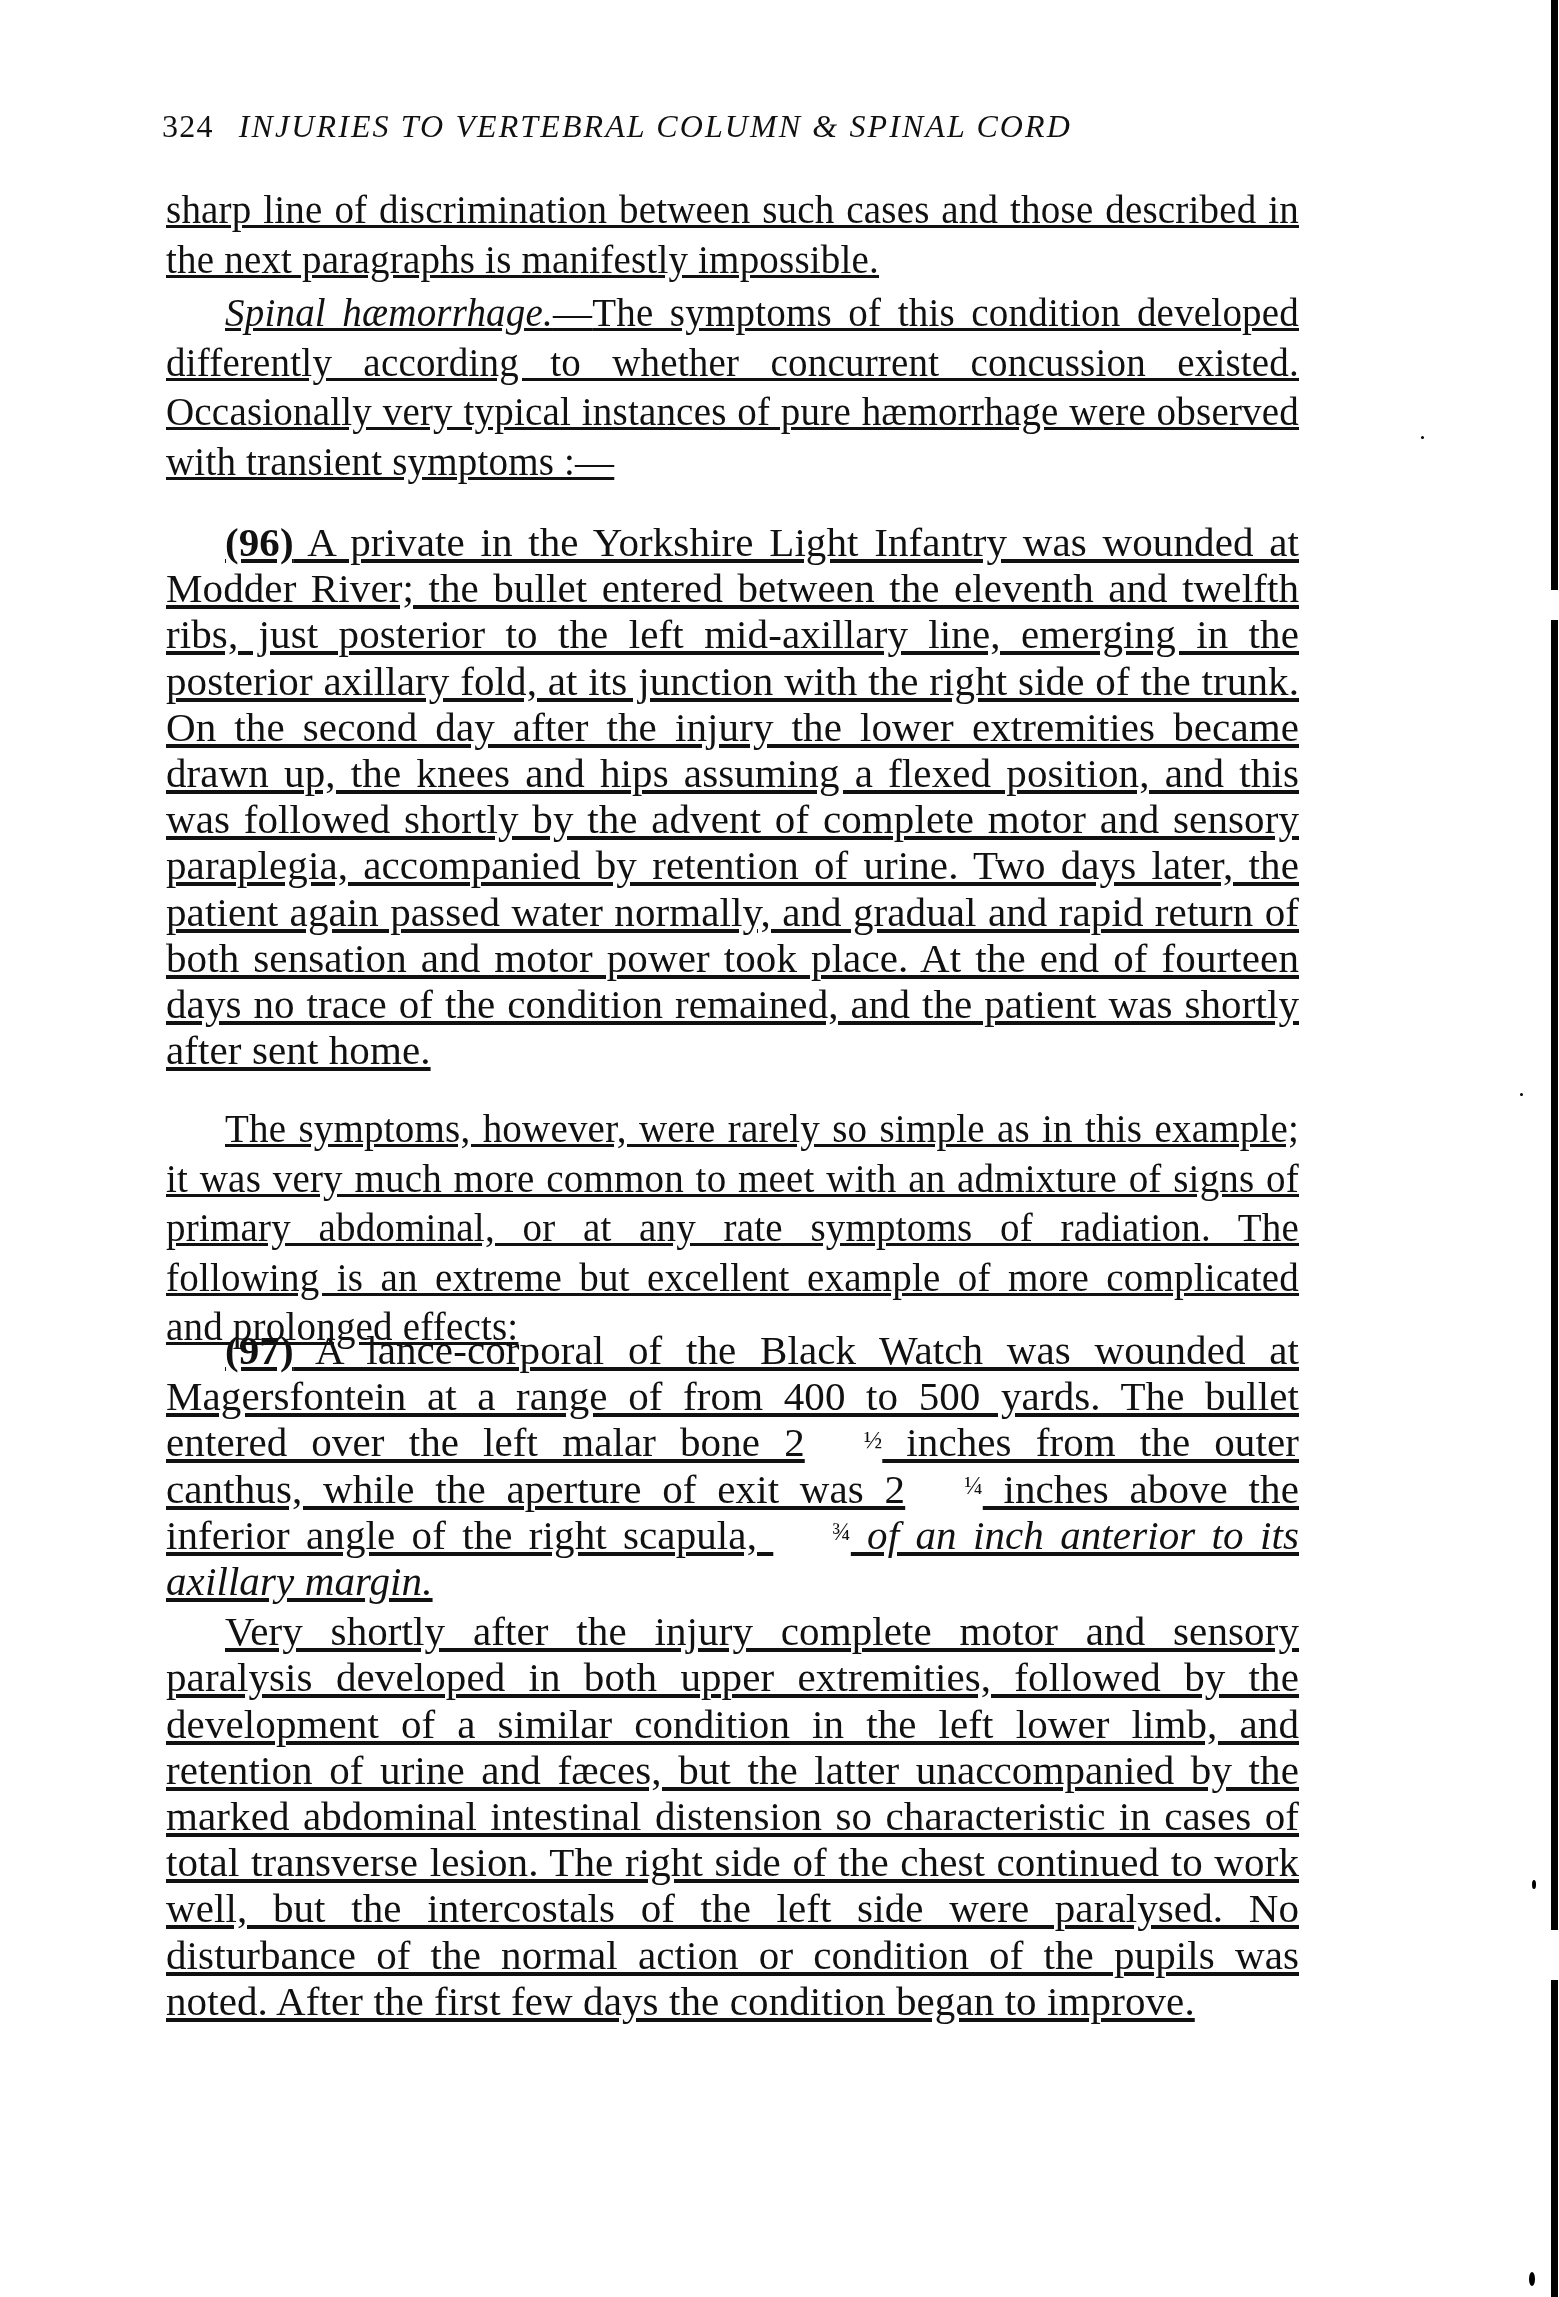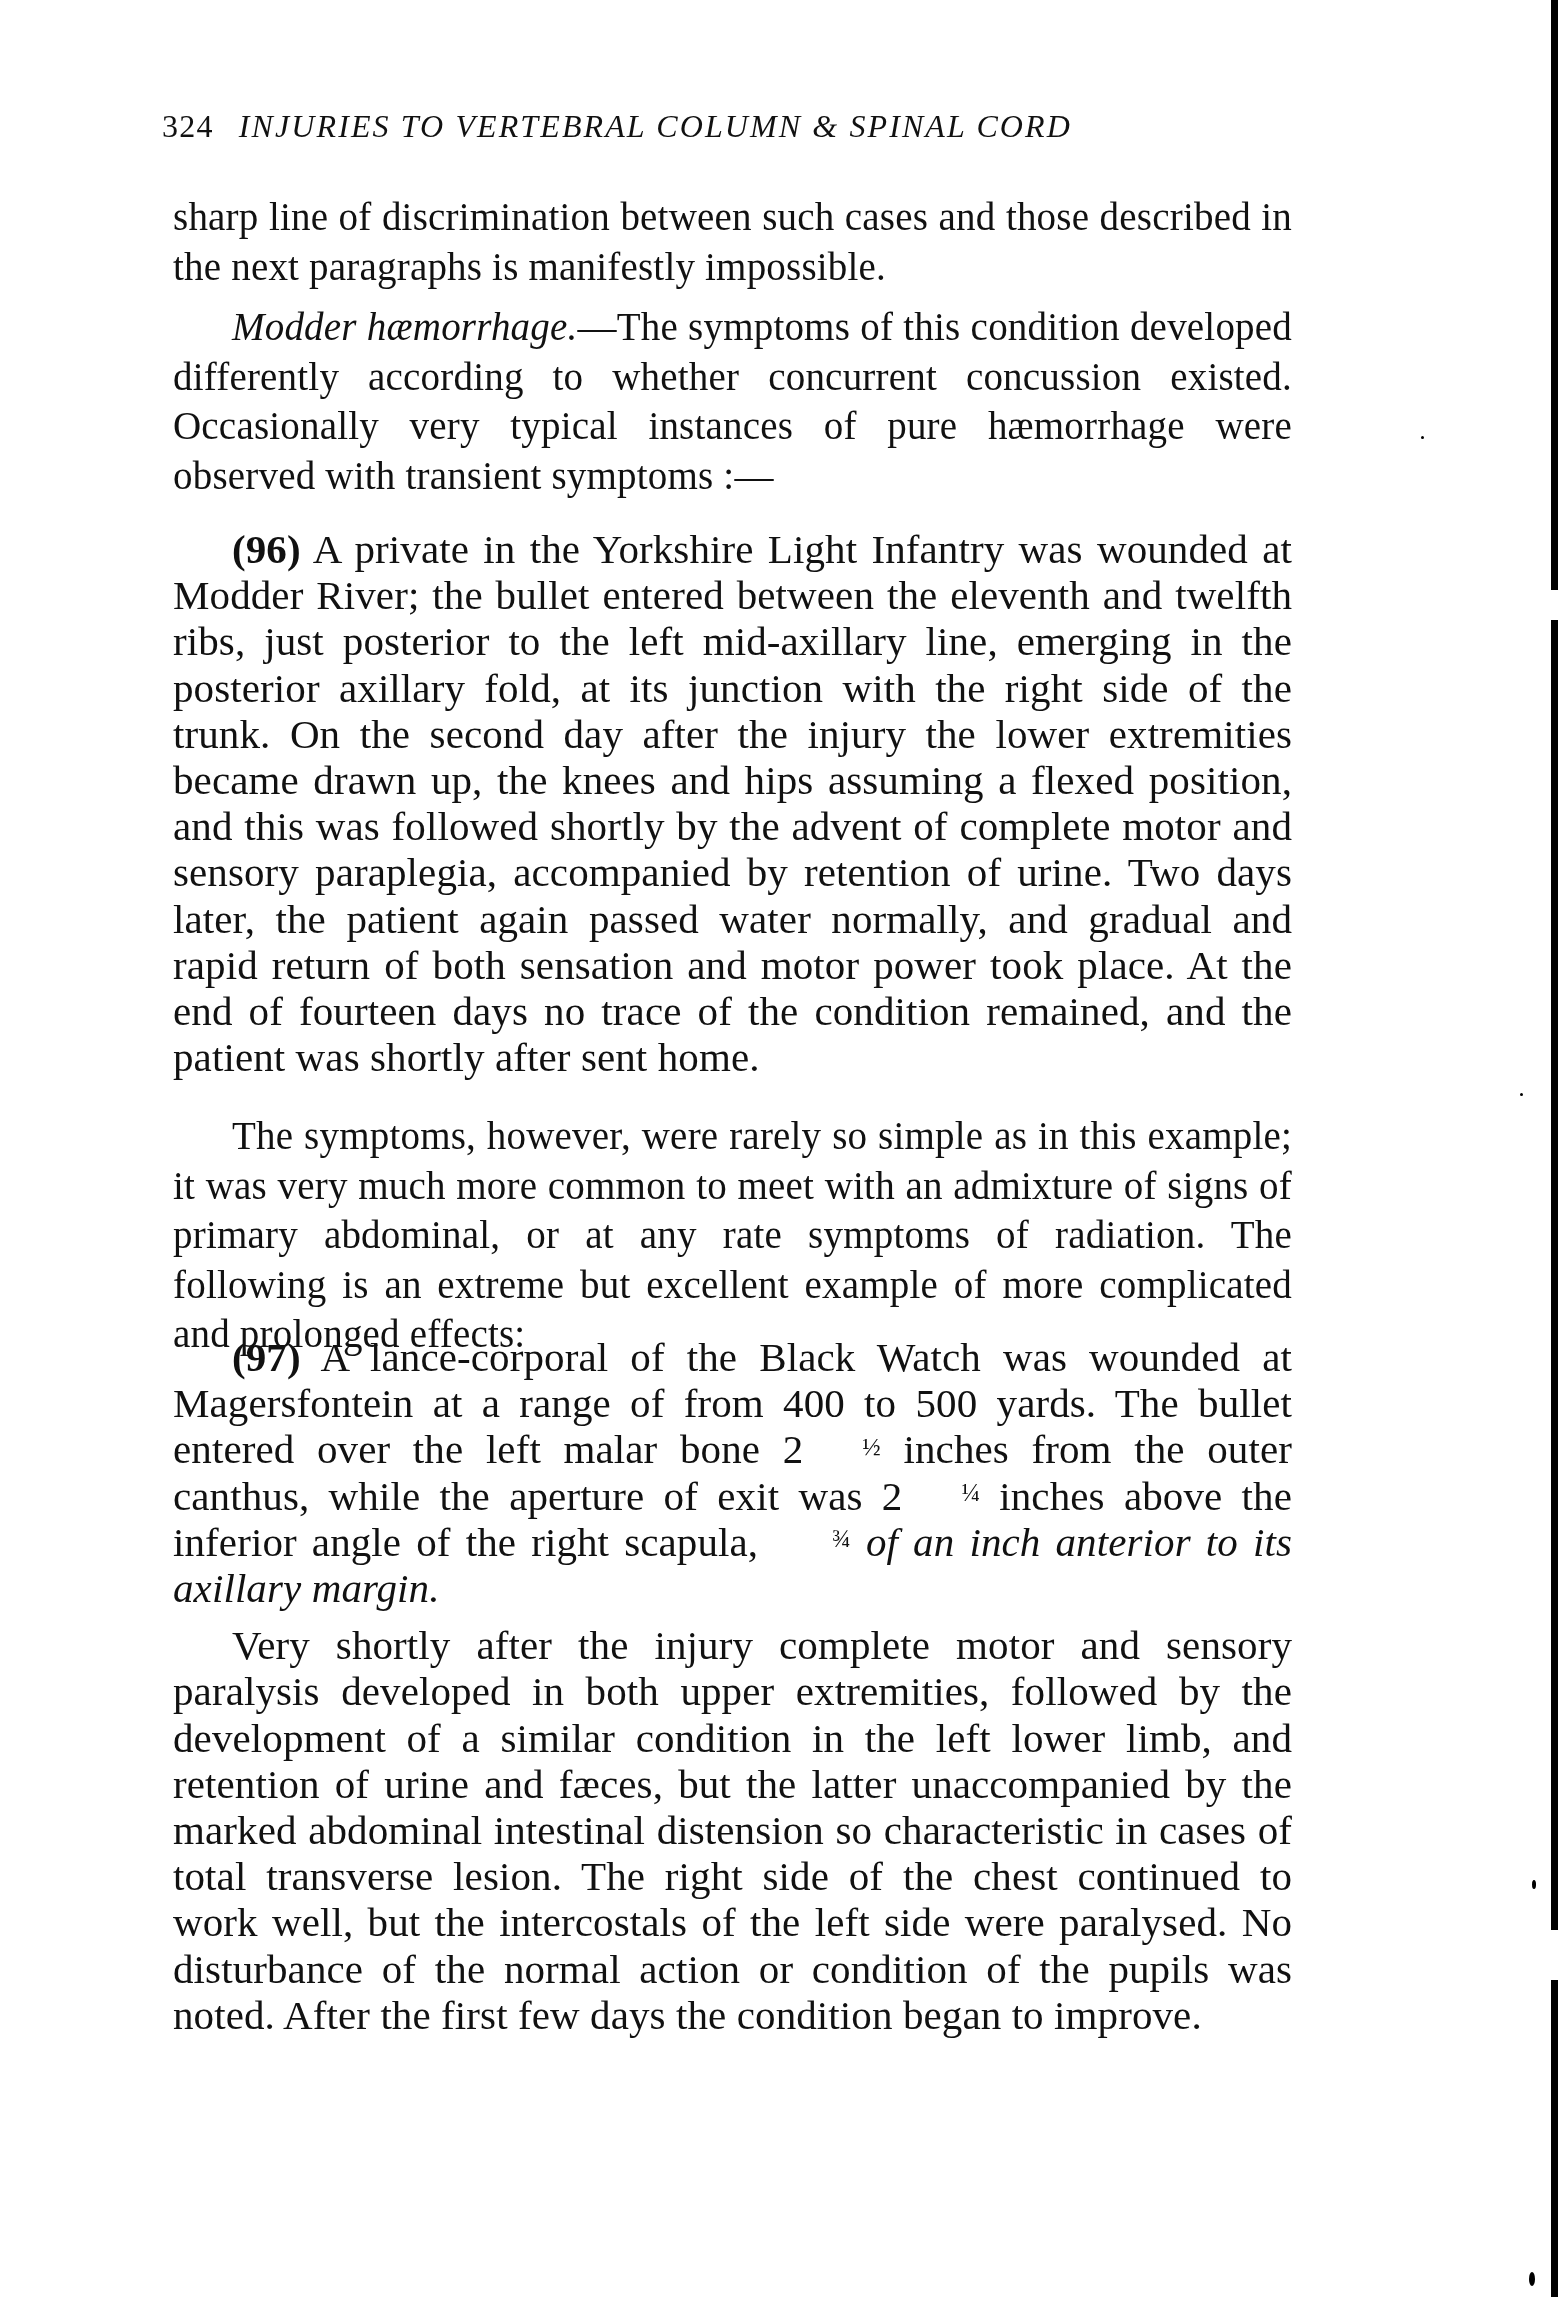--- a/index.html
+++ b/index.html
@@ -2,21 +2,21 @@
 <html><head>
 <meta charset="utf-8">
 <style>
   html, body { margin: 0; padding: 0; background: #ffffff; }
   body { width: 1559px; height: 2297px; position: relative; overflow: hidden; color: #111; }
   .page { position: absolute; left: 0; top: 0; width: 1559px; height: 2297px; background: #fff; border-radius: 21px; }
   .col { position: absolute; left: 162px; width: 1141px; font-family: "Liberation Serif", "DejaVu Serif", serif; }
   .header { top: 104px; font-size: 32px; line-height: 44px; white-space: nowrap; letter-spacing: 1.2px; }
   .header .pgno { font-style: normal; margin-right: 16px; }
   .header .rt { font-style: italic; letter-spacing: 2.1px; }
-  .p { margin: 11px; text-align: justify; text-align-last: left; }
+  .p { margin: 4px; text-align: justify; text-align-last: left; text-decoration: underline; }
   .big { font-size: 39px; line-height: 49.5px; letter-spacing: 0.2px; }
   .small { font-size: 41px; line-height: 46.2px; letter-spacing: 0.1px; }
   .indent { text-indent: 59px; }
   .case-no { font-weight: bold; }
   .it { font-style: italic; }
   .frac { display: inline-block; font-size: 60%; vertical-align: 0.35em; line-height: 1; }
   .blk { position: absolute; }
   .edge-bar { position: absolute; left: 1551px; top: 0; width: 7px; height: 2297px; background: linear-gradient(to bottom, #000 0, #000 590px, #fff 590px, #fff 620px, #000 620px, #000 1930px, #fff 1930px, #fff 1980px, #000 1980px, #000 2297px); }
   .speck { position: absolute; background: #000; border-radius: 50%; }
 </style>
@@ -26,21 +26,21 @@
 <div class="page">
 
   <div class="col header">
     <span class="pgno">324</span>
     <span class="rt">INJURIES TO VERTEBRAL COLUMN &amp; SPINAL CORD</span>
   </div>
 
   <div class="col blk" style="top:181px;">
     <p class="p big">sharp line of discrimination between such cases and those described in the next paragraphs is manifestly impossible.</p>
 
-    <p class="p big indent"><span class="it">Modder hæmorrhage.</span><span>—</span><span>The symptoms of this condition developed differently according to whether concurrent concussion existed. Occasionally very typical instances of pure hæmorrhage were observed with transient symptoms :—</span></p>
+    <p class="p big indent"><span class="it">Spinal hæmorrhage.</span><span>—</span><span>The symptoms of this condition developed differently according to whether concurrent concussion existed. Occasionally very typical instances of pure hæmorrhage were observed with transient symptoms :—</span></p>
   </div>
 
   <div class="col blk" style="top:515px;">
     <p class="p small indent"><span class="case-no">(96)</span><span> A private in the Yorkshire Light Infantry was wounded at Modder River; the bullet entered between the eleventh and twelfth ribs, just posterior to the left mid-axillary line, emerging in the posterior axillary fold, at its junction with the right side of the trunk. On the second day after the injury the lower extremities became drawn up, the knees and hips assuming a flexed position, and this was followed shortly by the advent of complete motor and sensory paraplegia, accompanied by retention of urine. Two days later, the patient again passed water normally, and gradual and rapid return of both sensation and motor power took place. At the end of fourteen days no trace of the condition remained, and the patient was shortly after sent home.</span></p>
   </div>
 
   <div class="col blk" style="top:1100px;">
     <p class="p big indent">The symptoms, however, were rarely so simple as in this example; it was very much more common to meet with an admixture of signs of primary abdominal, or at any rate symptoms of radiation. The following is an extreme but excellent example of more complicated and prolonged effects:</p>
   </div>
 

